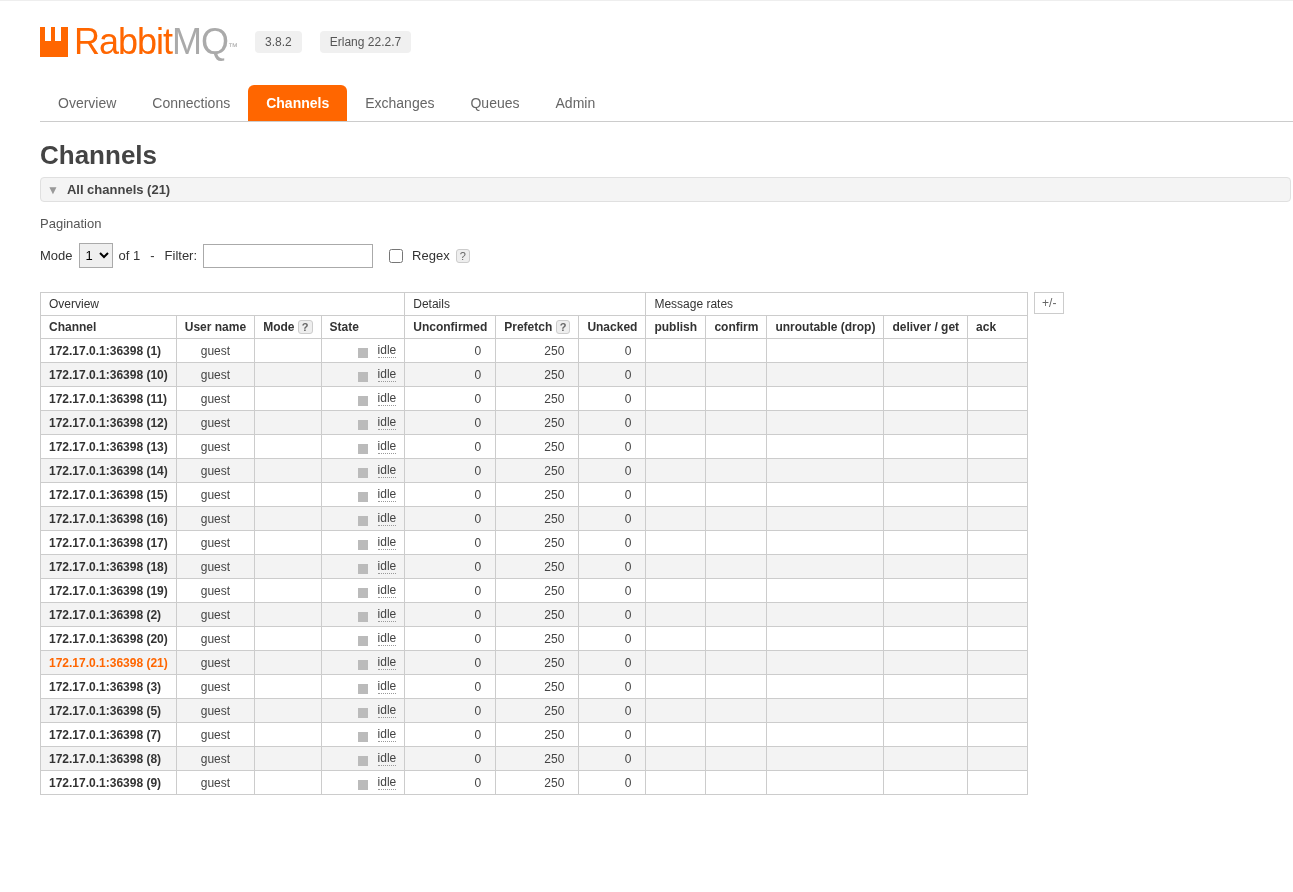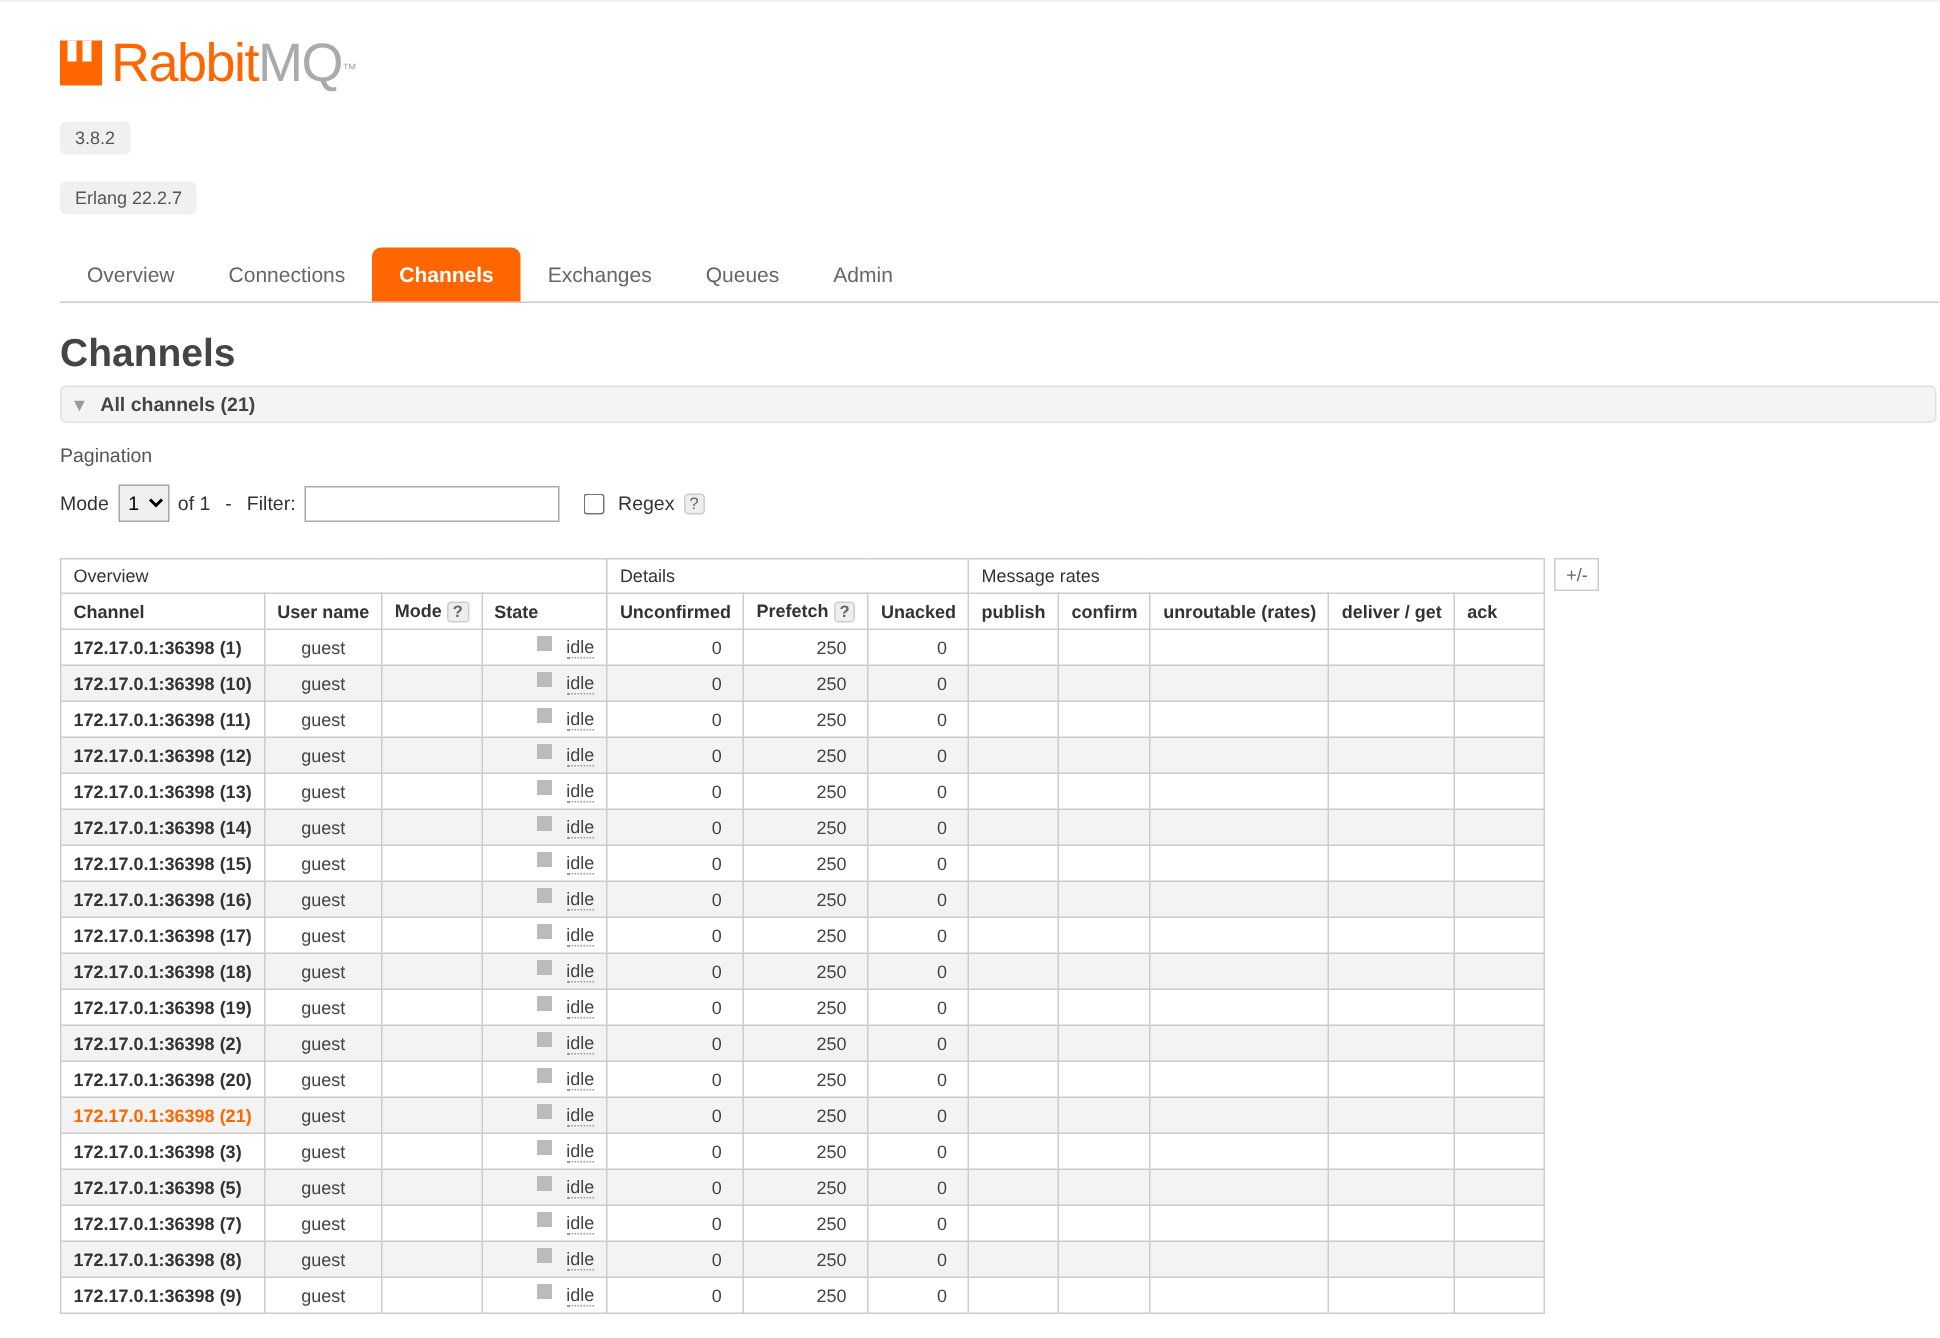--- a/index.html
+++ b/index.html
@@ -9,24 +9,23 @@
     font-size: 12px;
     color: #444;
     background: #fff;
   }
   .page {
     padding: 20px 0 0 40px;
     border-top: 1px solid #eee;
   }
   .logo-row {
     display: flex;
-    align-items: flex-start;
+    align-items: center;
     gap: 18px;
     margin-bottom: 22px;
-    flex-direction: column;
   }
   .logo {
     display: flex;
     align-items: center;
     font-size: 36px;
     font-weight: 400;
     letter-spacing: -1px;
   }
   .logo .box {
     width: 28px;
@@ -178,21 +177,21 @@
   .ch-link {
     font-weight: bold;
     color: #333;
     text-decoration: none;
   }
   .ch-link.hl { color: #f60; }
   .ucell { text-align: center !important; }
   .ncell { text-align: right !important; padding-right: 14px !important; }
   .state-cell {
     display: flex;
-    align-items: flex-start;
+    align-items: flex-end;
     gap: 10px;
     justify-content: center;
     padding-left: 28px;
   }
   .state-dot {
     width: 10px; height: 10px;
     background: #bbb;
   }
   .state-txt {
     color: #444;
@@ -269,21 +268,21 @@
           <tr class="hdr">
             <th class="sortable"><span>Channel</span></th>
             <th class="sortable"><span>User name</span></th>
             <th class="sortable"><span>Mode</span> <span class="help">?</span></th>
             <th class="sortable"><span>State</span></th>
             <th class="sortable"><span>Unconfirmed</span></th>
             <th class="sortable"><span>Prefetch</span> <span class="help">?</span></th>
             <th class="sortable"><span>Unacked</span></th>
             <th class="sortable"><span>publish</span></th>
             <th class="sortable"><span>confirm</span></th>
-            <th class="sortable"><span>unroutable (rates)</span></th>
+            <th class="sortable"><span>unroutable (drop)</span></th>
             <th class="sortable"><span>deliver / get</span></th>
             <th class="sortable"><span>ack</span></th>
           </tr>
         </thead>
         <tbody>
           <tr>
             <td><a href="#" class="ch-link">172.17.0.1:36398 (1)</a></td>
             <td class="ucell">guest</td>
             <td></td>
             <td>

